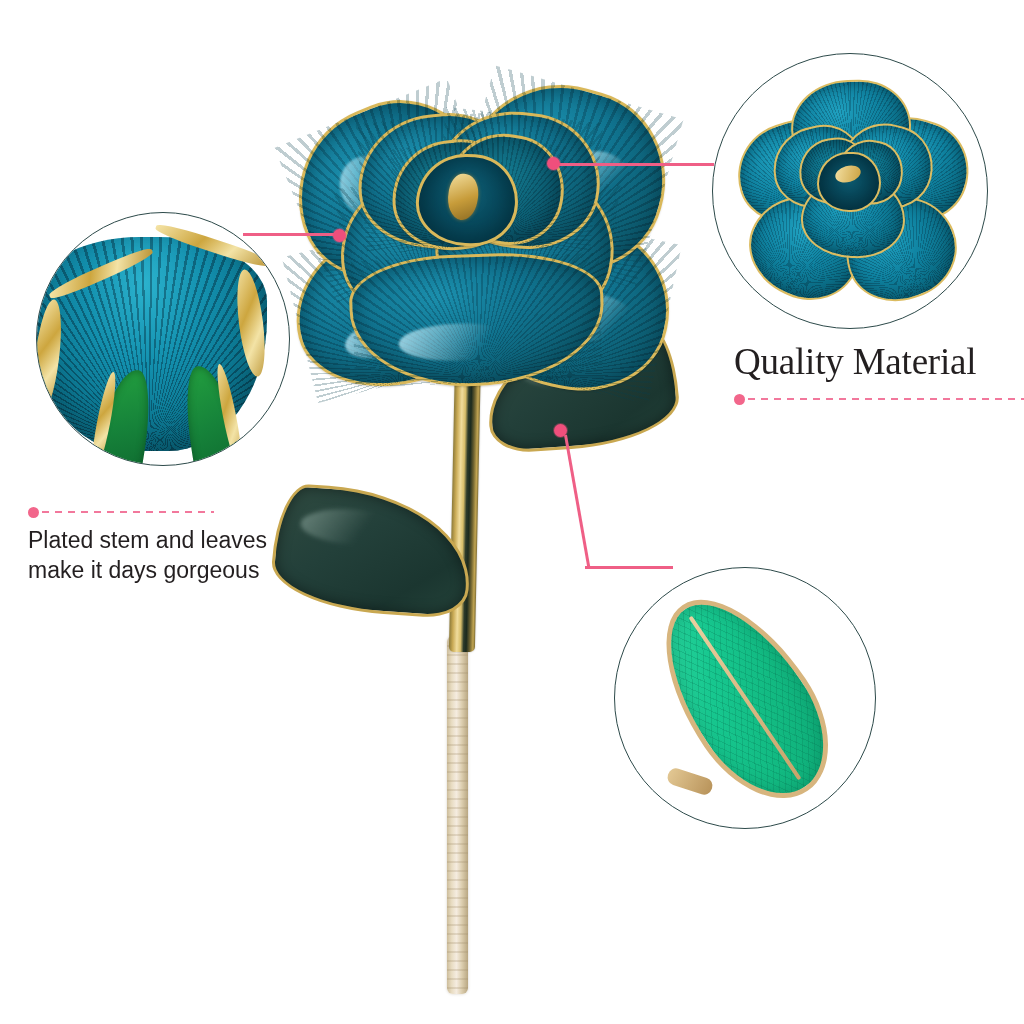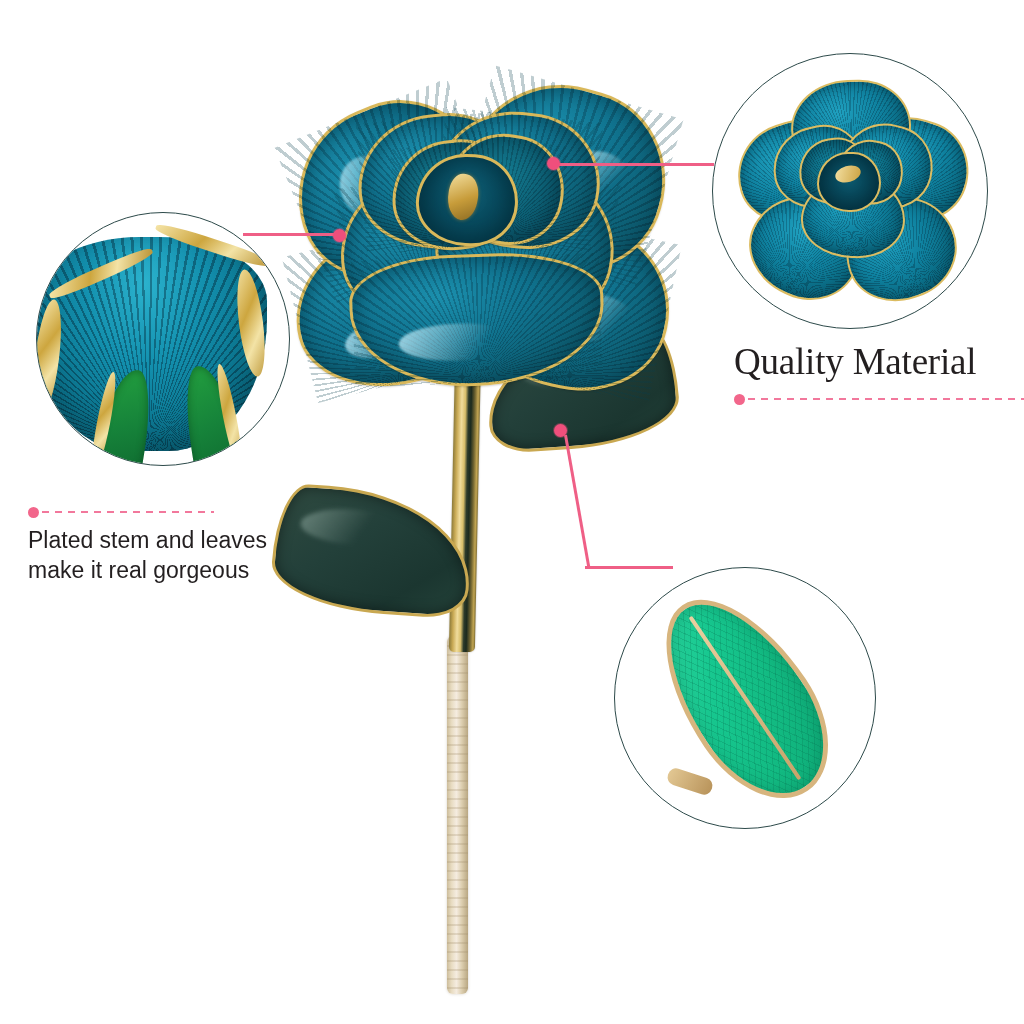--- a/index.html
+++ b/index.html
@@ -410,21 +410,21 @@
     </div>
     <div id="br-stemlet"></div>
   </div>
 
   <div class="feature-block" style="left:28px;top:496px;width:330px;">
     <div class="divider">
       <span class="dot"></span>
       <span class="dashes" style="width:172px;"></span>
     </div>
     <div class="feature-body">Plated stem and leaves
-make it real gorgeous</div>
+make it days gorgeous</div>
   </div>
 
   <div class="feature-block" style="left:734px;top:342px;width:300px;font-family:Liberation Serif, serif;">
     <div class="feature-title">Quality Material</div>
     <div class="divider">
       <span class="dot"></span>
       <span class="dashes" style="width:276px;"></span>
     </div>
   </div>
 

